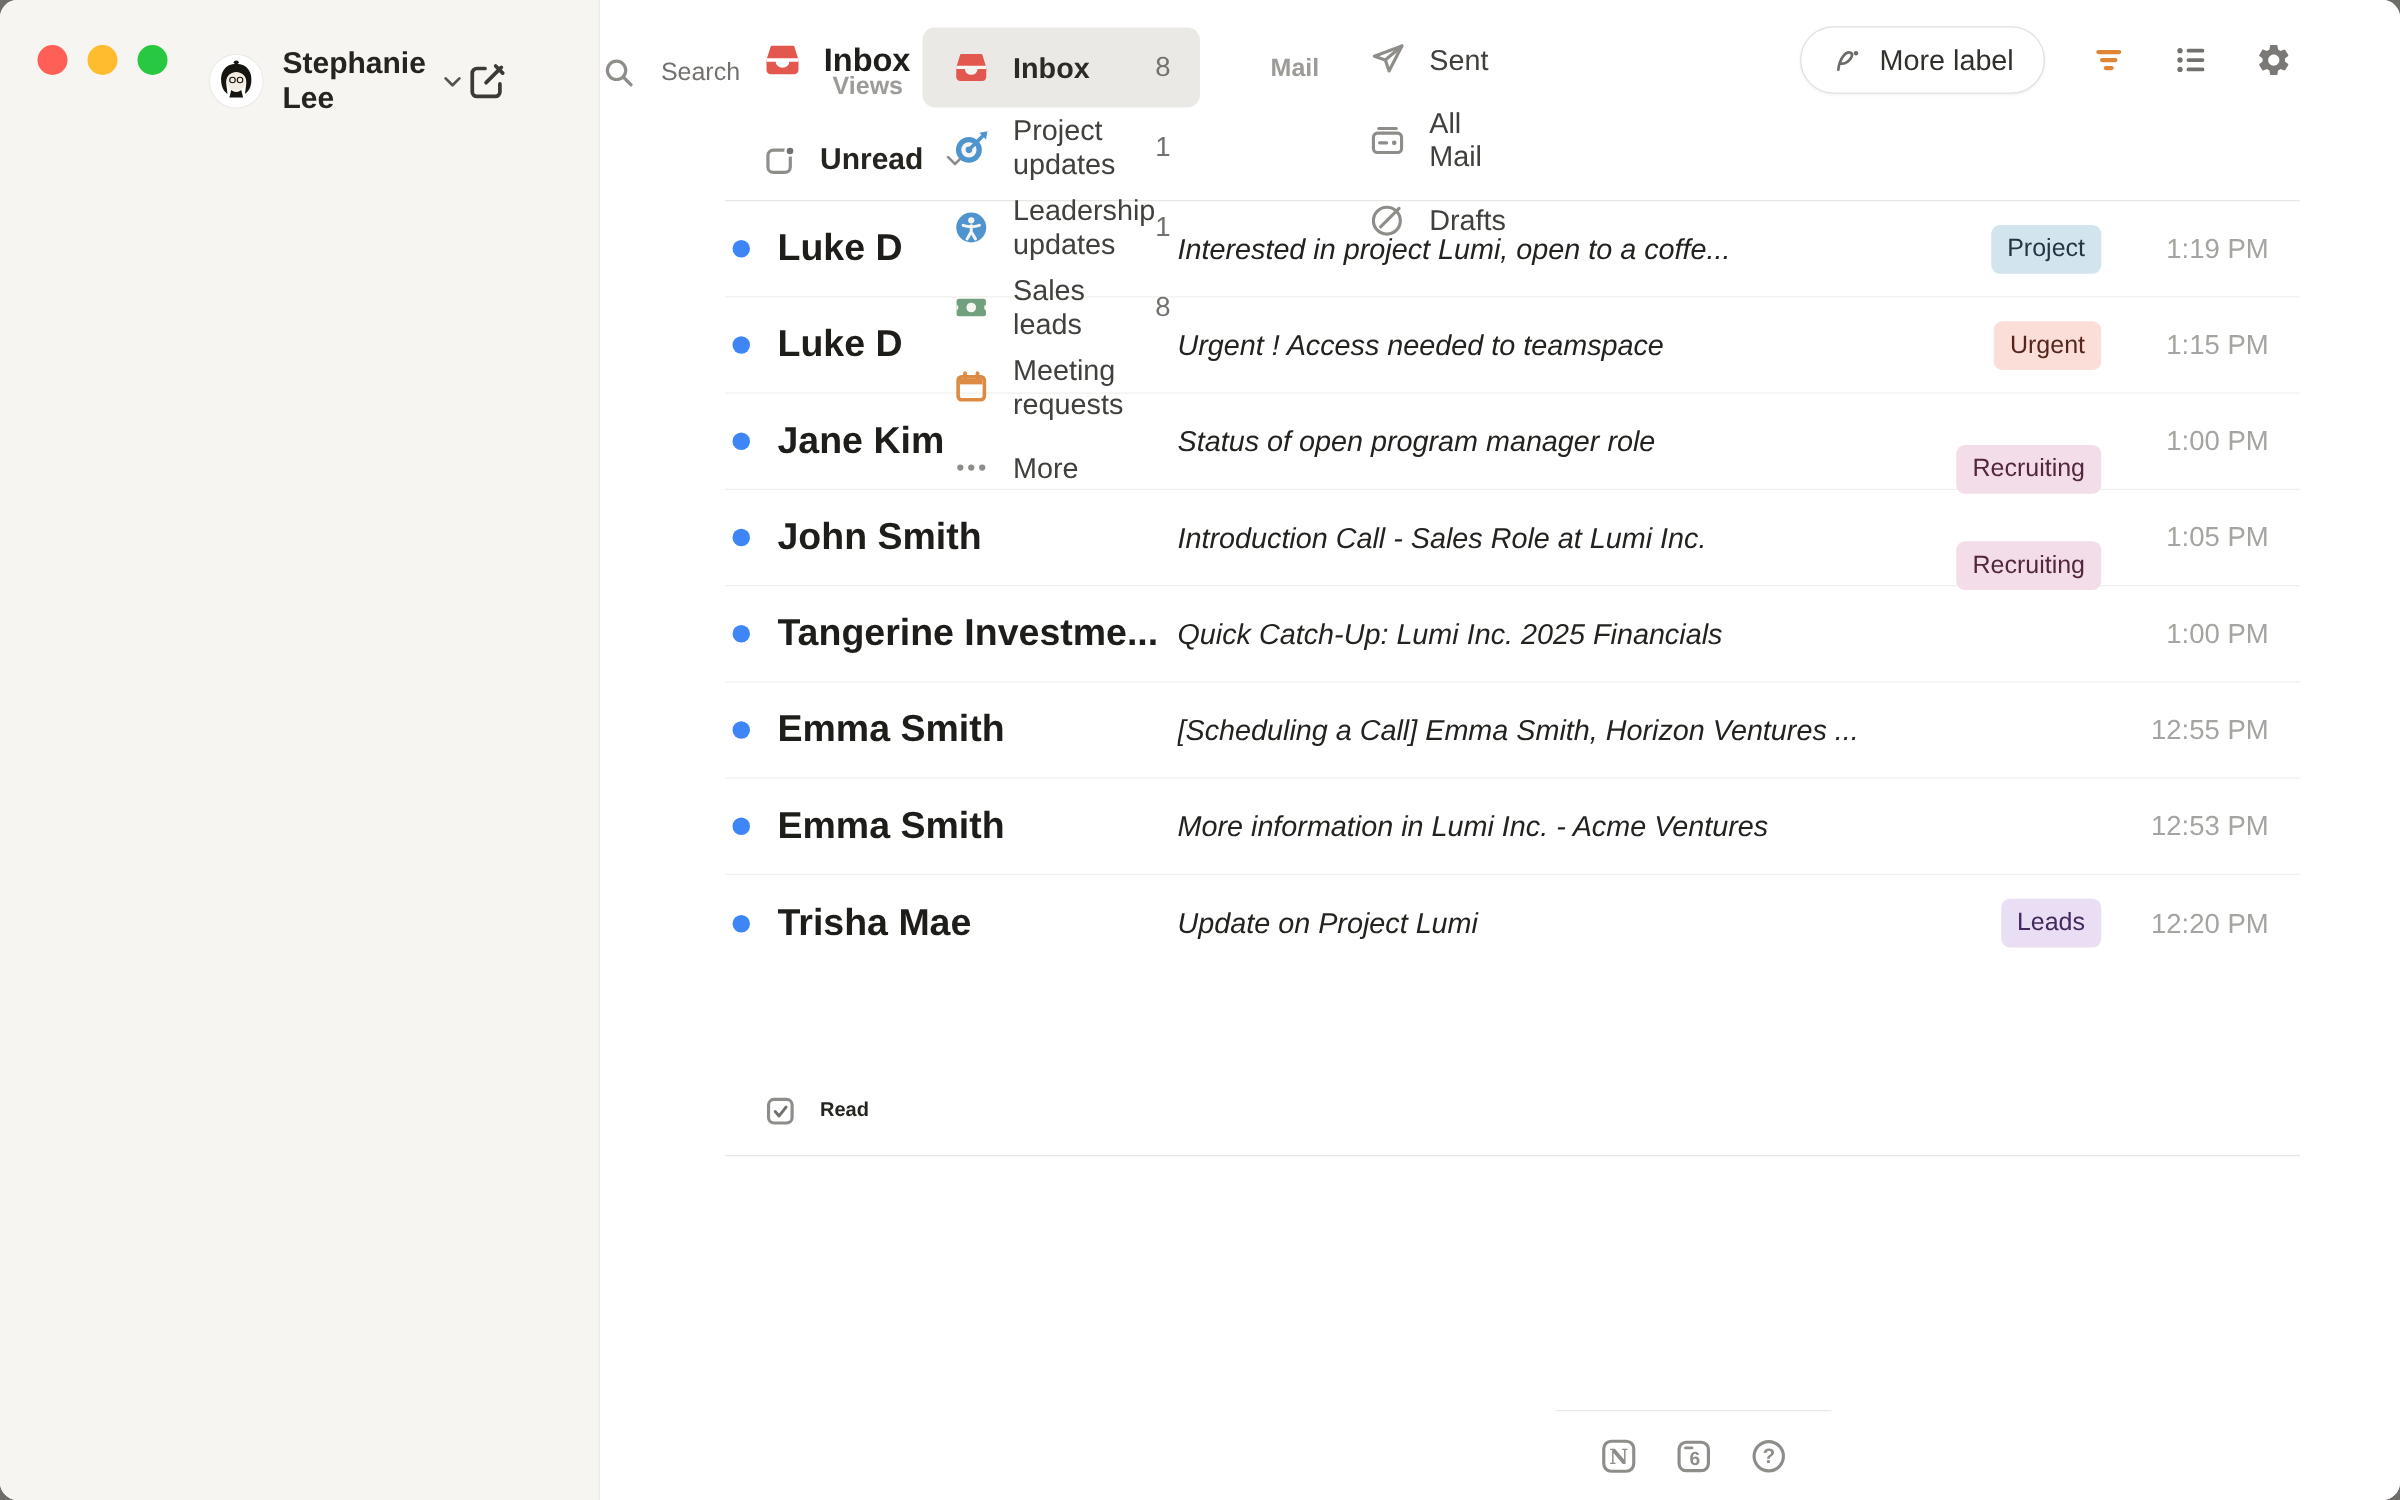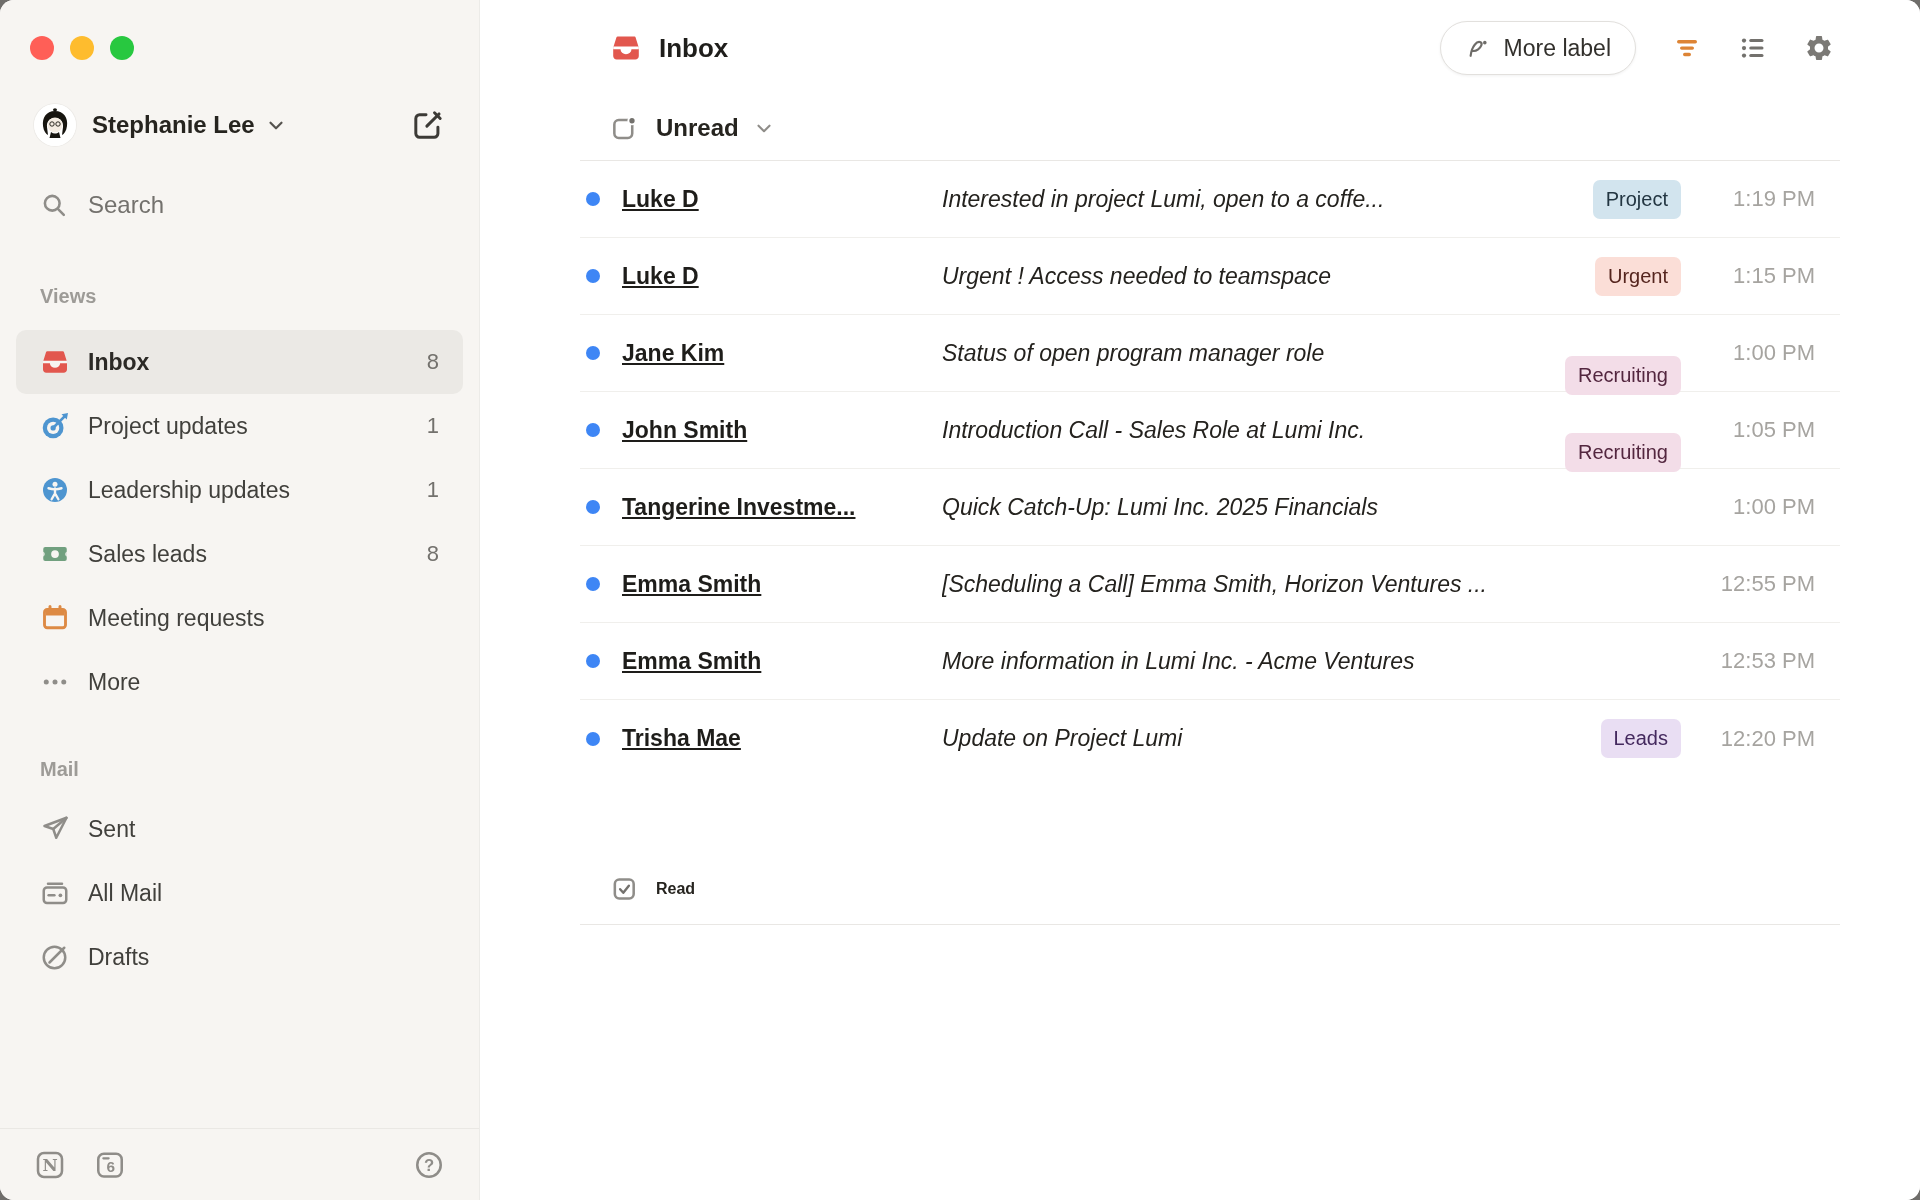--- a/index.html
+++ b/index.html
@@ -1,33 +1,33 @@
 <!DOCTYPE html>
 <html><head>
 <meta charset="utf-8">
 <style>
   * { margin:0; padding:0; box-sizing:border-box; }
   html,body { width:1920px; height:1200px; }
   body { background:#6f6d6a; font-family:"Liberation Sans","DejaVu Sans",sans-serif; }
   .window { position:absolute; inset:0; border-radius:14px; overflow:hidden; display:flex; background:#fff; }
 
   
-  .sidebar { width:480px; flex:0 0 480px; background:#f7f5f2; display:flex; flex-direction:column; position:relative; border-right:1px solid #ecebe8; }
+  .sidebar { width:480px; flex:0 0 480px; background:#f7f5f2; display:flex; flex-direction:row; position:relative; border-right:1px solid #ecebe8; }
   .traffic { display:flex; gap:16px; padding:36px 0 0 30px; }
   .traffic span { width:24px; height:24px; border-radius:50%; display:block; }
   .t-red{ background:#ff5f57; } .t-yellow{ background:#febc2e; } .t-green{ background:#28c840; }
 
   .user-row { display:flex; align-items:center; margin:43px 34px 0 34px; height:44px; cursor:default; }
   .avatar { width:42px; height:42px; border-radius:50%; background:#ffffff; overflow:hidden; flex:0 0 42px; box-shadow:0 0 0 1px rgba(0,0,0,.04); }
   .user-name { margin-left:16px; font-size:24px; font-weight:700; color:#26241f; }
   .user-chev { margin-left:10px; }
   .compose { margin-left:auto; width:34px; height:34px; }
 
   .search-row { display:flex; align-items:center; margin:36px 34px 0 40px; height:44px; }
-  .search-label { margin-left:20px; font-size:24px; color:#73716d;text-align:right; }
+  .search-label { margin-left:20px; font-size:20px; color:#73716d;text-align:right; }
 
   .sec-label { margin:58px 0 0 40px; font-size:20px; font-weight:700; color:#9d9b97; }
   .nav { margin-top:22px; }
   .nav.mail { margin-top:16px; }
   .srow { display:flex; align-items:center; height:64px; margin:0 16px; padding:0 24px; border-radius:10px; }
   .srow.selected { background:#ebe9e5; }
   .srow .s-icon { width:30px; height:30px; flex:0 0 30px; }
   .srow .s-label { margin-left:18px; font-size:23px; color:#41403c; }
   .srow.selected .s-label { font-weight:600; color:#2c2a26; }
   .srow .s-count { margin-left:auto; font-size:22px; color:#73716d; }
@@ -47,21 +47,21 @@
   .hbtn { width:30px; height:30px; }
 
   .filter-row { height:65px; display:flex; align-items:center; padding:0 0 0 30px; border-bottom:1px solid #e9e7e4; }
   .filter-label { margin-left:17px; font-size:24px; font-weight:700; color:#26241f; }
   .filter-chev { margin-left:14px; }
 
   .mrow { height:77px; display:flex; align-items:center; padding:0 25px 0 2px; border-bottom:1px solid #f0efec; cursor:default; }
   .mrow:last-child { border-bottom:none; }
   .dot-col { width:40px; flex:0 0 40px; display:flex; align-items:center; }
   .udot { width:14px; height:14px; border-radius:50%; background:#3e86f5; margin-left:4px; }
-  .sender { width:320px; flex:0 0 320px; font-size:23px; font-weight:700; color:#1e1d1a; white-space:nowrap; overflow:hidden;text-decoration:underline; }
+  .sender { width:320px; flex:0 0 320px; font-size:30px; font-weight:700; color:#1e1d1a; white-space:nowrap; overflow:hidden; }
   .subject { flex:1; font-size:23px; color:#24221e; white-space:nowrap; overflow:hidden;font-style:italic; }
   .chip { margin-right:22px; font-size:20px; font-weight:500; padding:8px 13px; border-radius:7px; white-space:nowrap; }
   .chip:empty { display:none; }
   .chip.blue   { background:#d2e4ee; color:#233642; }
   .chip.red    { background:#fbded7; color:#55251e; }
   .chip.pink   { background:#f3dde8; color:#53263f;margin-top:44px; }
   .chip.purple { background:#e9def3; color:#44295e; }
   .time { width:112px; flex:0 0 112px; text-align:right; font-size:22px; color:#a6a4a0; }
 
   .read-row { margin-top:76px; height:72px; display:flex; align-items:center; padding:0 0 0 30px; border-bottom:1px solid #e9e7e4; }

